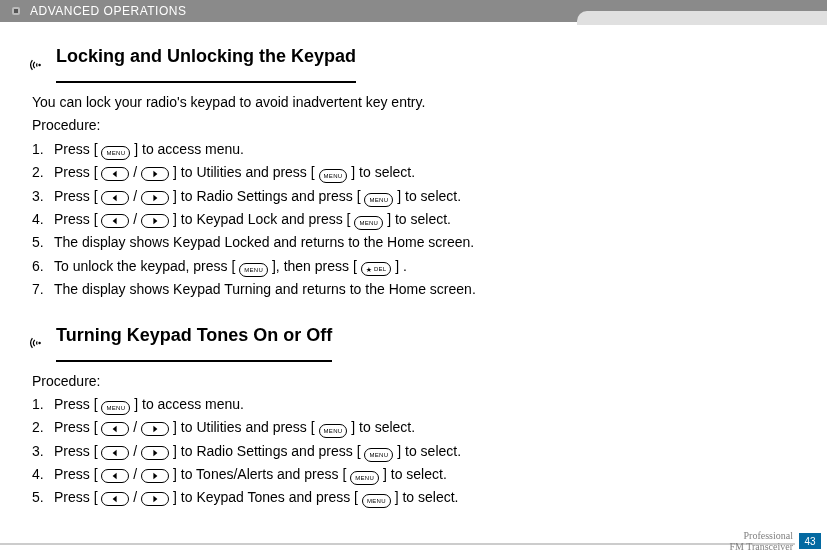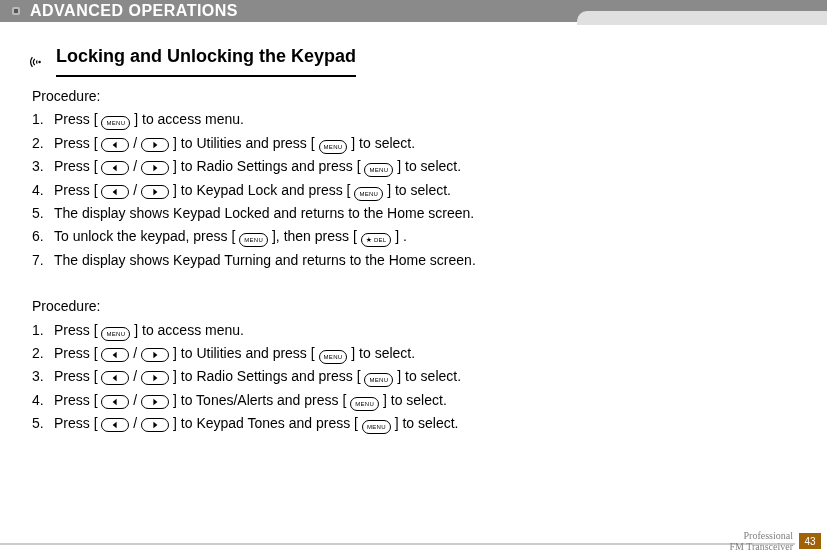--- a/index.html
+++ b/index.html
@@ -40,22 +40,22 @@
     left: 12px; top: 50%; transform: translateY(-50%);
     width: 8px; height: 8px;
     background: #555;
     border: 2px solid #bbb;
     border-radius: 2px;
   }
   .header-band h1 {
     position: absolute;
     left: 30px; top: 50%; transform: translateY(-50%);
     color: #fff;
-    font-weight: bold;
-    font-size: 16px;
+    font-weight: normal;
+    font-size: 12px;
     letter-spacing: 0.5px;
   }
 
   .section {
     padding: 0 30px;
     margin-bottom: 24px;
   }
   .section-header {
     display: flex;
     align-items: center;
@@ -64,21 +64,21 @@
   }
   .radio-icon {
     width: 16px; height: 16px;
     display: inline-flex; align-items: center; justify-content: center;
   }
   .radio-icon svg { stroke: #000; }
   .section-title {
     font-size: 18px;
     font-weight: bold;
     border-bottom: 2px solid var(--underline);
-    padding-bottom: 8px;
+    padding-bottom: 14px;
     display: inline-block;
   }
 
   .body-text {
     padding-left: 2px;
     line-height: 1.6;
   }
   .body-text p { margin: 1px 0; }
   ol.steps {
     list-style: none;
@@ -135,21 +135,21 @@
   }
   .footer-text {
     text-align: right;
     font-family: Liberation Serif, serif;
     font-size: 10px;
     color: var(--muted);
     line-height: 1.1;
   }
   .page-badge {
     width: 22px; height: 16px;
-    background: #a16207;
+    background: #0369a1;
     color: #fff;
     font-size: 10px;
     display: inline-flex;
     align-items: center;
     justify-content: center;
   }
   .footer-line {
     position: absolute;
     bottom: 11px;
     right: 32px;
@@ -176,20 +176,21 @@
           <svg viewBox="0 0 20 20" fill="none" stroke-width="1.5">
             <path d="M3 4 A10 10 0 0 0 3 16"></path>
             <path d="M6 6 A6 6 0 0 0 6 14"></path>
             <path d="M9 8 A3 3 0 0 0 9 12"></path>
             <circle cx="12" cy="10" r="1.5" fill="#000" stroke="none"></circle>
           </svg>
         </span>
         <span class="section-title">Locking and Unlocking the Keypad</span>
       </div>
       <div class="body-text">
+        <p>You can lock your radio's keypad to avoid inadvertent key entry.</p>
         <p>Procedure:</p>
         <ol class="steps">
           <li>Press [ <span class="key menu">MENU</span> ] to access menu.</li>
           <li>Press [ <span class="key arrow">
               <svg viewBox="0 0 10 10">
                 <path fill="#000" d="M7 1 L2 5 L7 9 Z"></path>
               </svg>
             </span> / <span class="key arrow">
               <svg viewBox="0 0 10 10">
                 <path fill="#000" d="M3 1 L8 5 L3 9 Z"></path>
@@ -215,20 +216,31 @@
             </span> ] to Keypad Lock and press [ <span class="key menu">MENU</span> ] to select.</li>
           <li>The display shows Keypad Locked and returns to the Home screen.</li>
           <li>To unlock the keypad, press [ <span class="key menu">MENU</span> ], then press  [ <span class="key del">
               <span>DEL</span>
             </span> ] .</li>
           <li>The display shows Keypad Turning and returns to the Home screen.</li>
         </ol>
       </div>
     </div>
     <div class="section">
+      <div class="section-header">
+        <span class="radio-icon">
+          <svg viewBox="0 0 20 20" fill="none" stroke-width="1.5">
+            <path d="M3 4 A10 10 0 0 0 3 16"></path>
+            <path d="M6 6 A6 6 0 0 0 6 14"></path>
+            <path d="M9 8 A3 3 0 0 0 9 12"></path>
+            <circle cx="12" cy="10" r="1.5" fill="#000" stroke="none"></circle>
+          </svg>
+        </span>
+        <span class="section-title">Turning Keypad Tones On or Off</span>
+      </div>
       <div class="body-text">
         <p>Procedure:</p>
         <ol class="steps">
           <li>Press [ <span class="key menu">MENU</span> ] to access menu.</li>
           <li>Press [ <span class="key arrow">
               <svg viewBox="0 0 10 10">
                 <path fill="#000" d="M7 1 L2 5 L7 9 Z"></path>
               </svg>
             </span> / <span class="key arrow">
               <svg viewBox="0 0 10 10">

